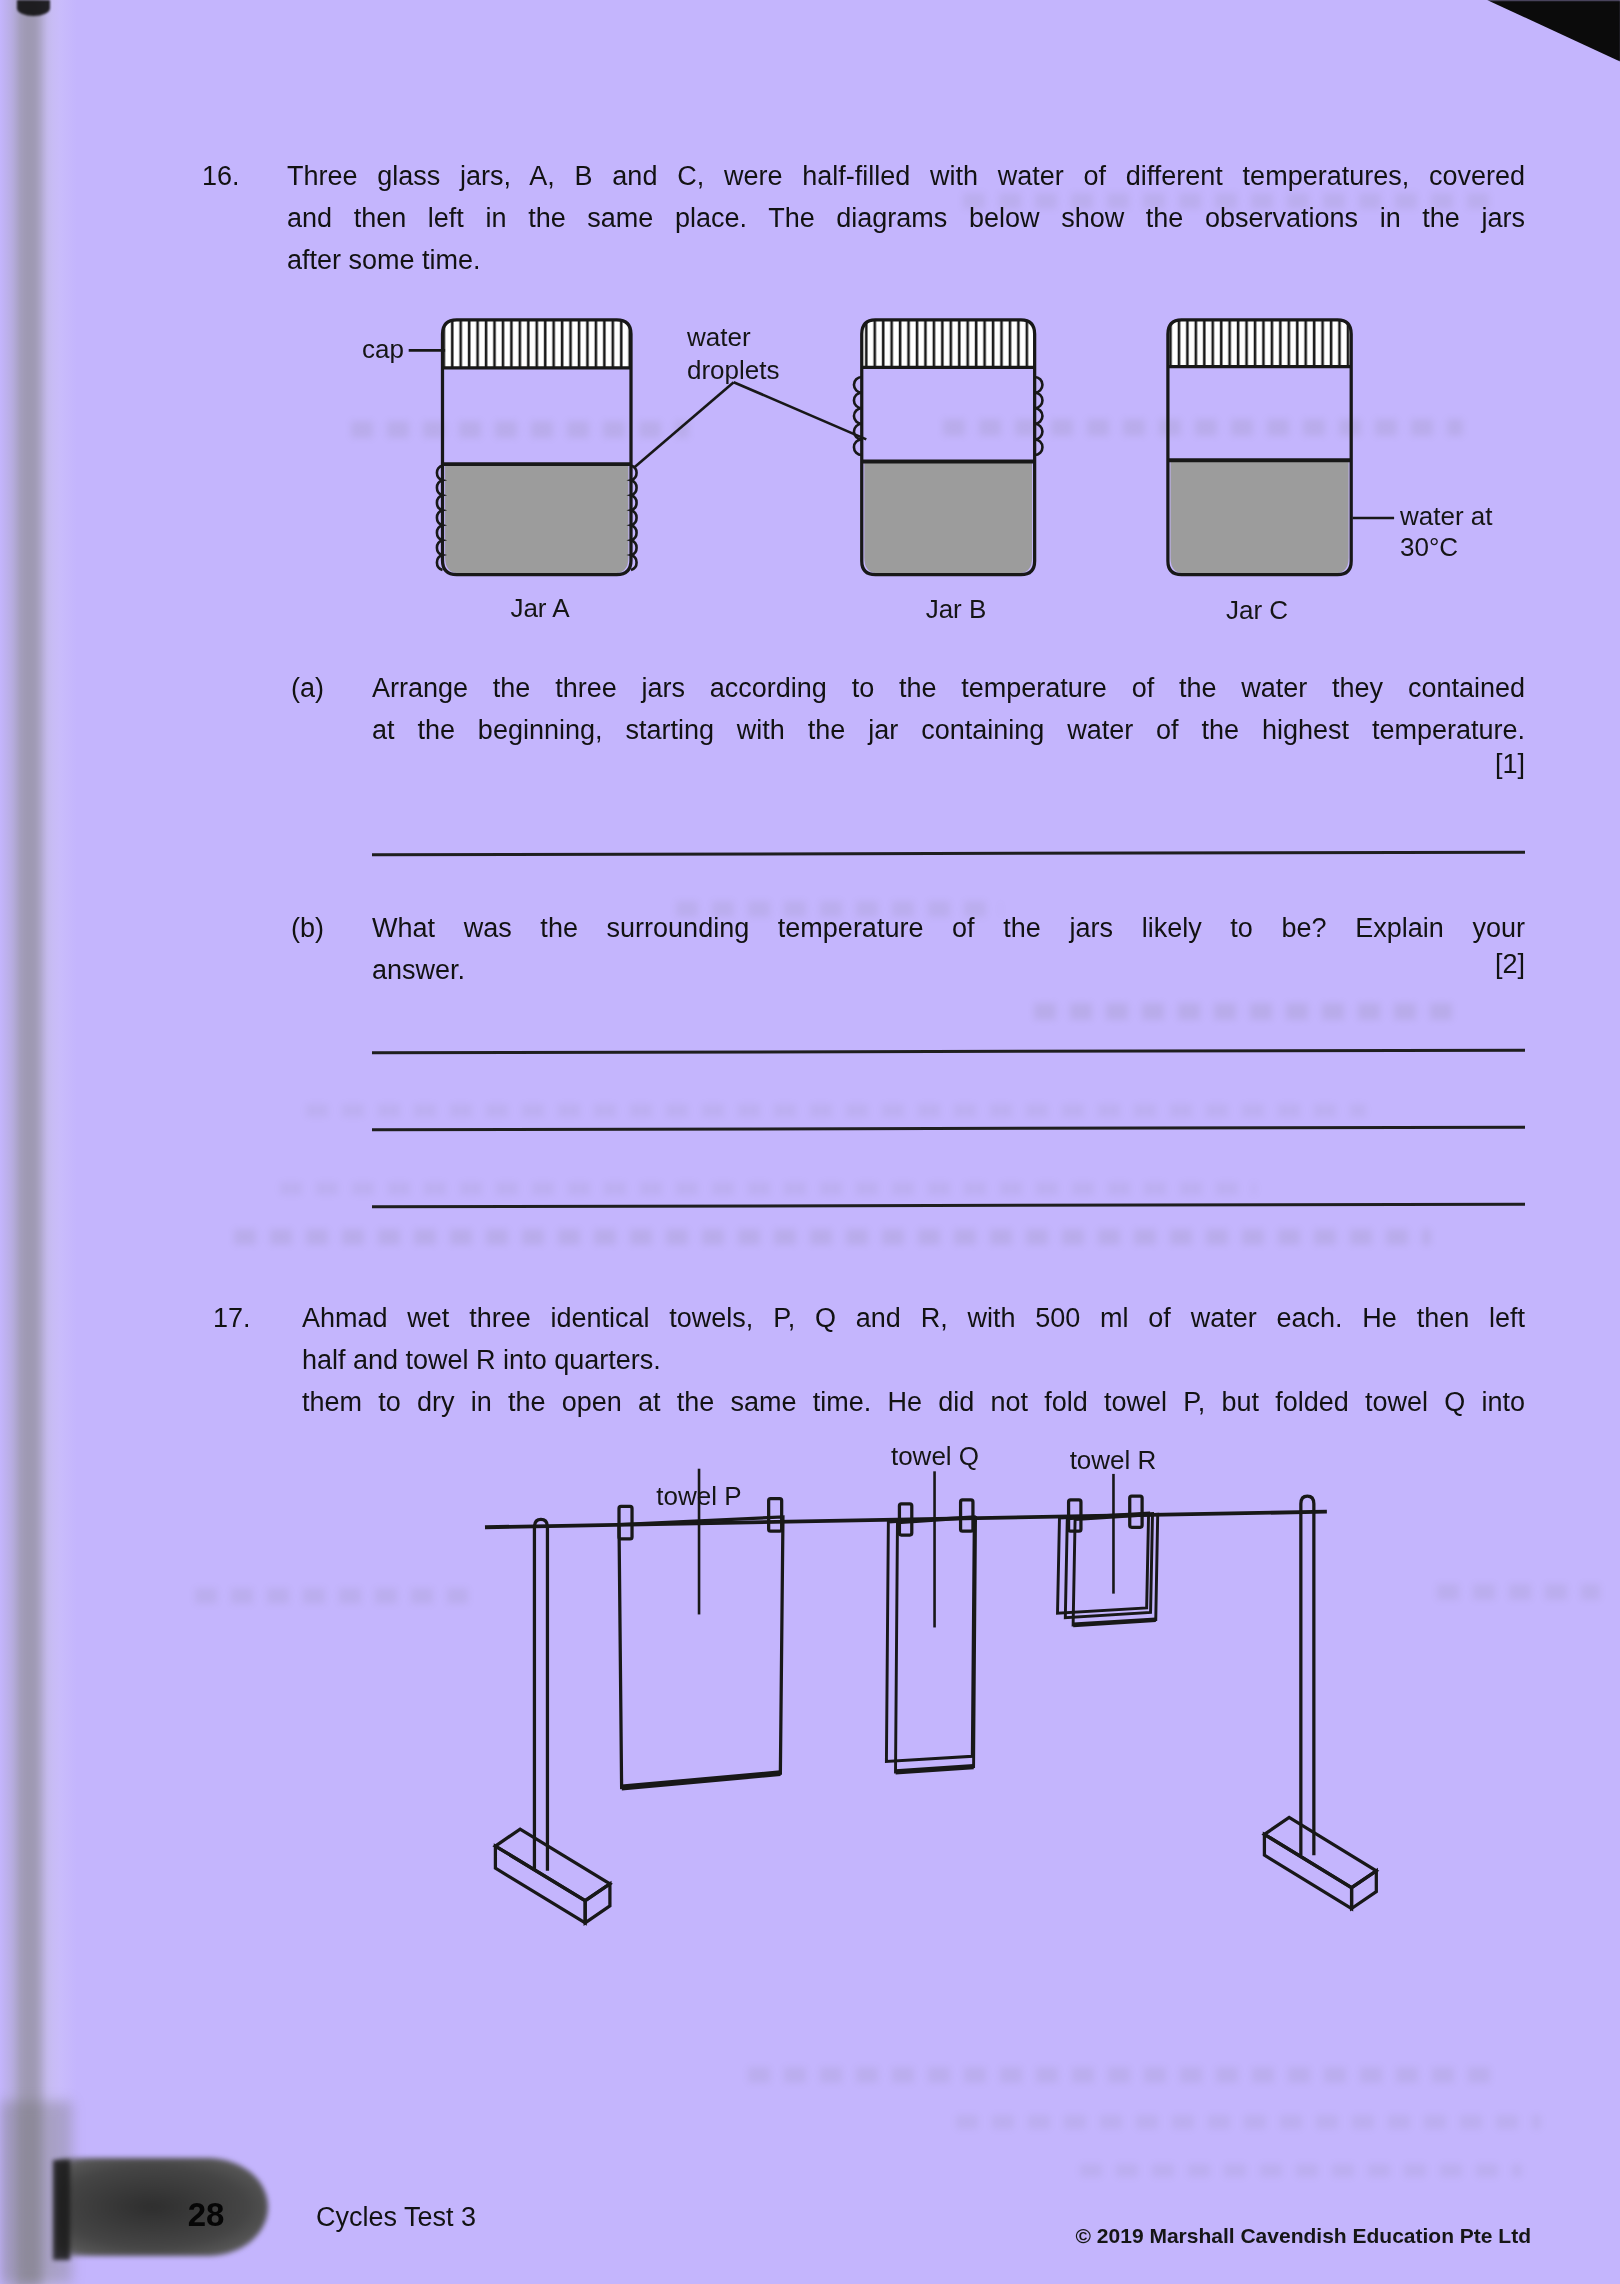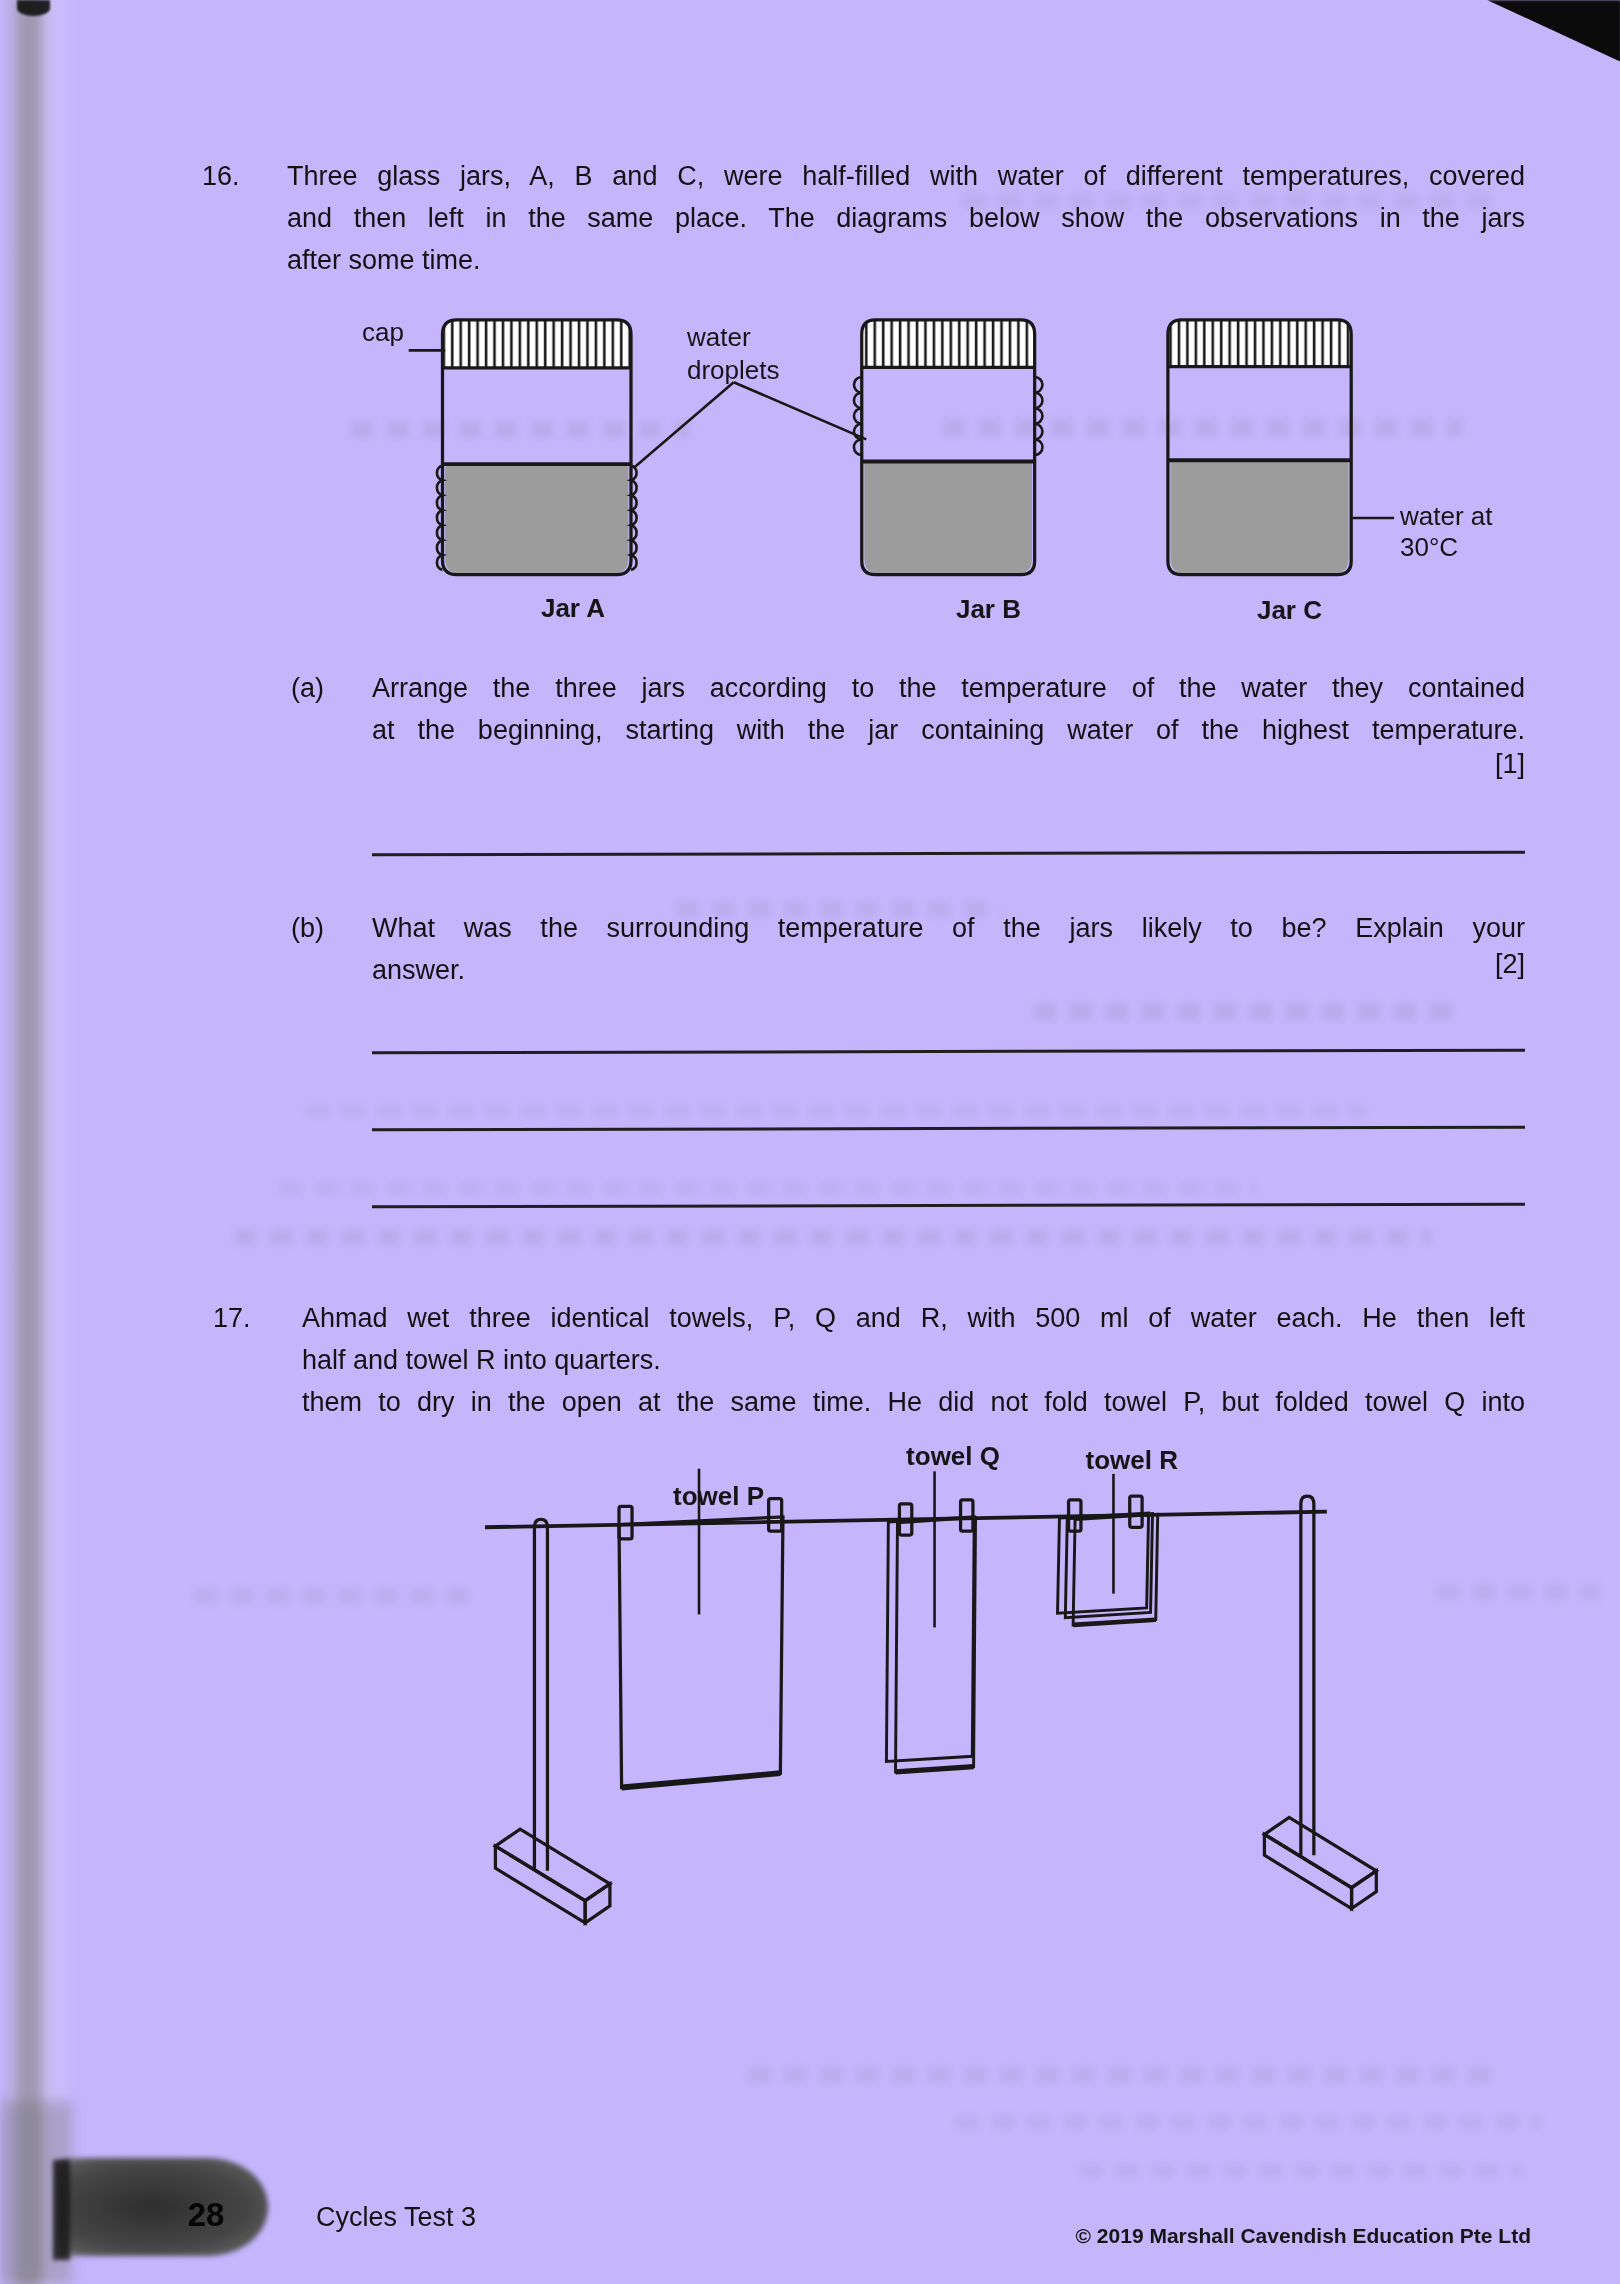--- a/index.html
+++ b/index.html
@@ -7,21 +7,21 @@
     position:relative;width:1621px;height:2284px;background:#c4b5fd;
     font-family:"Liberation Sans", sans-serif;color:#121212;overflow:hidden;
   }
   .abs{position:absolute;}
   .qnum{font-size:27px;line-height:42px;}
   .qline{font-size:27px;line-height:42px;white-space:nowrap;}
   .qline.j{white-space:normal;text-align:justify;text-align-last:justify;}
   .marks{font-size:27px;text-align:right;}
   .partlabel{font-size:27px;line-height:42px;}
   .diaglabel{font-size:26px;line-height:33px;color:#151515;}
-  .center{text-align:right;font-weight:bold;}
+  .center{text-align:center;}
   .right{text-align:right;}
   .ans-line{height:0;border-top:3.3px solid #1f1f1f;transform:rotate(-0.12deg);}
   .ghost{filter:blur(3.9px);background:repeating-linear-gradient(90deg,#6f6f6f 0 22px,transparent 22px 36px);}
   .spine{left:0;top:0;width:77px;height:2284px;
     background:linear-gradient(90deg,rgba(255,255,255,0) 0px,rgba(150,150,150,.45) 19.5px,rgba(160,160,160,.42) 34px,rgba(205,205,205,.28) 47px,rgba(238,238,238,.12) 60px,rgba(255,255,255,0) 77px);}
   .spine-core{left:19.5px;top:0;width:22px;height:2284px;background:#7d7d7d;opacity:.38;filter:blur(4.6px);}
   .spine-bottom{left:0;top:2101px;width:72px;height:183px;background:#6f6f6f;opacity:.35;filter:blur(6.5px);}
   .corner-tri{left:1487px;top:0;width:134px;height:62px;background:#0b0b0b;
     clip-path:polygon(0 0,100% 0,100% 100%);filter:blur(1px);}
   .tl-mark{left:17px;top:0;width:33px;height:15.6px;background:#101010;border-radius:0 0 55% 55%;filter:blur(1.3px);opacity:.9;}
@@ -103,21 +103,21 @@
       <path class="ink" d="M1796,564 L2078,564" stroke-width="5"></path>
       <path class="ink" d="M1817,492 H2057 Q2078,492 2078,514 V863 Q2078,884 2057,884 H1817 Q1796,884 1796,863 V514 Q1796,492 1817,492 Z" stroke-width="5"></path>
     </g>
 
     <path class="ink" d="M628,539 L684,539" stroke-width="4"></path>
     <path class="ink" d="M1128,588 L974,720" stroke-width="4"></path>
     <path class="ink" d="M1128,588 L1332,676" stroke-width="4"></path>
     <path class="ink" d="M2080,797 L2144,797" stroke-width="4"></path>
   </svg>
 
-  <div class="abs diaglabel right" style="left:325px;top:316px;width:79px;">cap</div>
+  <div class="abs diaglabel right" style="left:325px;top:333px;width:79px;">cap</div>
   <div class="abs" style="left:687px;top:321px;">
     <div class="diaglabel">water</div>
     <div class="diaglabel">droplets</div>
   </div>
   <div class="abs" style="left:1400px;top:501px;">
     <div class="diaglabel" style="line-height:31px">water at</div>
     <div class="diaglabel" style="line-height:31px">30°C</div>
   </div>
   <div class="abs diaglabel center" style="left:475px;top:592px;width:130px;">Jar A</div>
   <div class="abs diaglabel center" style="left:891px;top:593px;width:130px;">Jar B</div>

